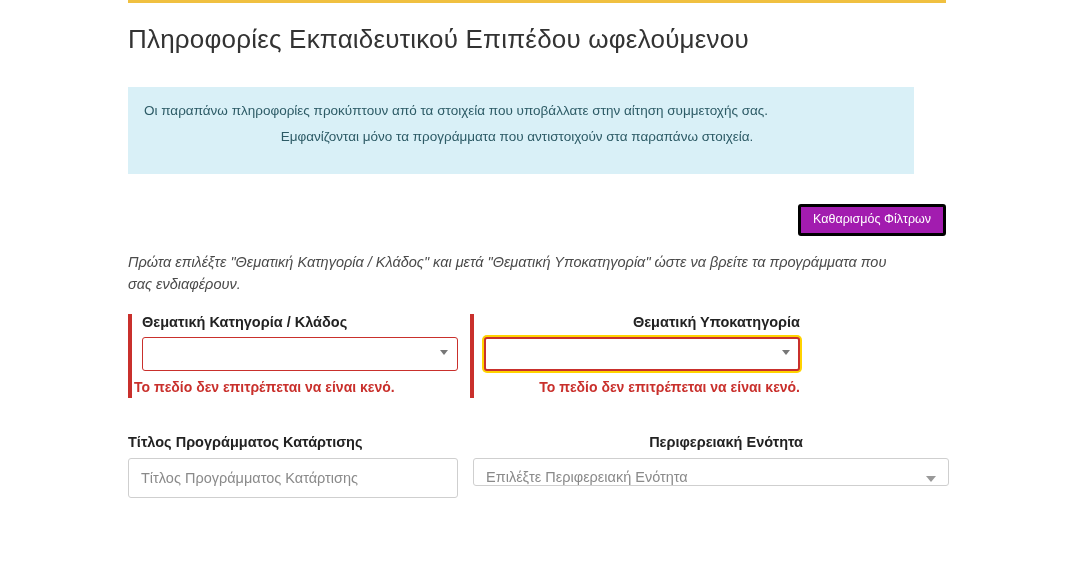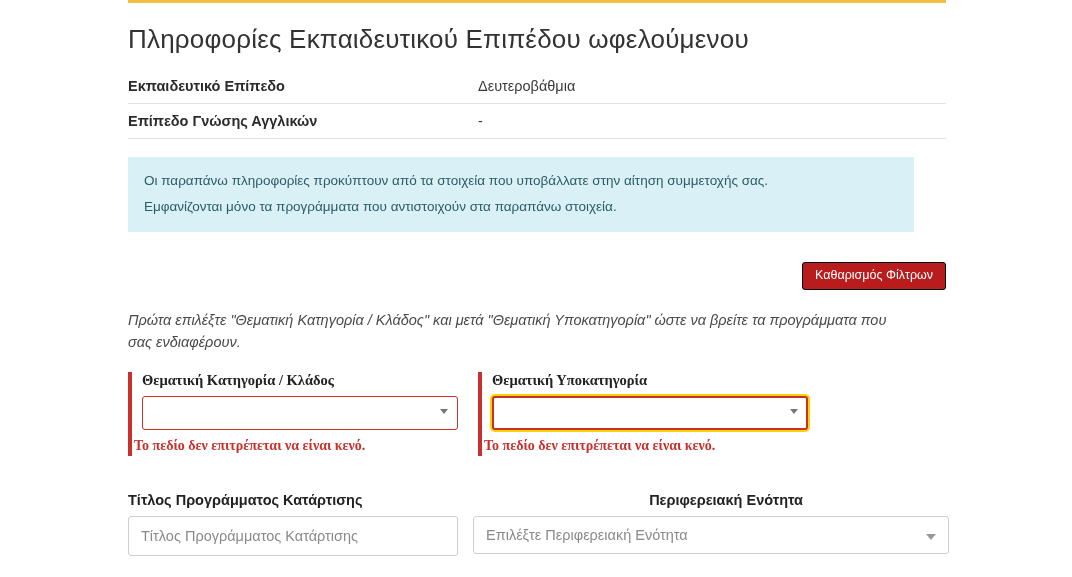--- a/index.html
+++ b/index.html
@@ -70,33 +70,33 @@
     padding: 14px 24px 16px 16px;
     width: 786px;
     box-sizing: border-box;
   }
   .notice p {
     margin: 0 0 6px 0;
     font-size: 13.5px;
     color: #2d5b66;
     line-height: 1.45;
   }
-  .notice p:last-child { margin-bottom: 0; }
+  .notice p:last-child { margin-bottom: 12px; text-align: center; }
   .clear-filters-row {
     margin-top: 30px;
     height: 30px;
     position: relative;
   }
   .clear-filters-btn {
     position: absolute;
     right: 0px;
     top: 0px;
-    background: #b91c1c;
+    background: #a21caf;
     color: #ffffff;
-    border: 1px solid #000000;
+    border: 3px solid #000000;
     border-radius: 3px;
     font-size: 12.5px;
     font-family: "Liberation Sans", sans-serif;
     padding: 6px 12px;
     cursor: pointer;
     line-height: 1.1;
   }
   .hint {
     margin-top: 18px;
     font-size: 14.5px;
@@ -107,24 +107,23 @@
   }
   .fields {
     margin-top: 18px;
     position: relative;
     height: 110px;
   }
   .field {
     position: absolute;
     top: 0;
     width: 330px;
-    font-family: Liberation Serif, serif;
   }
   .field.left { left: 0px; }
-  .field.right { left: 350px; }
+  .field.right { left: 342px; text-align: right; }
   .field-label {
     font-size: 14.5px;
     font-weight: bold;
     color: #222222;
     padding-left: 14px;
     margin-bottom: 7px;
   }
   .field-bar {
     position: absolute;
     left: 0;
@@ -196,21 +195,21 @@
     padding: 0 12px;
     font-size: 14.5px;
     font-family: "Liberation Sans", sans-serif;
     color: #555555;
     background: #ffffff;
   }
   .text-input::placeholder { color: #8a8a8a; }
   .select2 {
     position: relative;
     width: 476px;
-    height: 38px;
+    height: 28px;
     box-sizing: border-box;
     border: 1px solid #cfcfcf;
     border-radius: 3px;
     background: #ffffff;
   }
   .select2 .ph {
     position: absolute;
     left: 12px;
     top: 10px;
     font-size: 14.5px;
@@ -231,32 +230,20 @@
 <body>
 
 <div class="page">
 
   <div class="top-rule"></div>
 
   <div class="content">
 
     <h1 class="page-title">Πληροφορίες Εκπαιδευτικού Επιπέδου ωφελούμενου</h1>
 
-    <table class="info-table">
-      <tbody>
-        <tr>
-          <td class="label">Εκπαιδευτικό Επίπεδο</td>
-          <td class="value">Δευτεροβάθμια</td>
-        </tr>
-        <tr>
-          <td class="label">Επίπεδο Γνώσης Αγγλικών</td>
-          <td class="value">-</td>
-        </tr>
-      </tbody>
-    </table>
 
     <div class="notice">
       <p>Οι παραπάνω πληροφορίες προκύπτουν από τα στοιχεία που υποβάλλατε στην αίτηση συμμετοχής σας.</p>
       <p>Εμφανίζονται μόνο τα προγράμματα που αντιστοιχούν στα παραπάνω στοιχεία.</p>
     </div>
 
     <div class="clear-filters-row">
       <button class="clear-filters-btn">Καθαρισμός Φίλτρων</button>
     </div>
 

